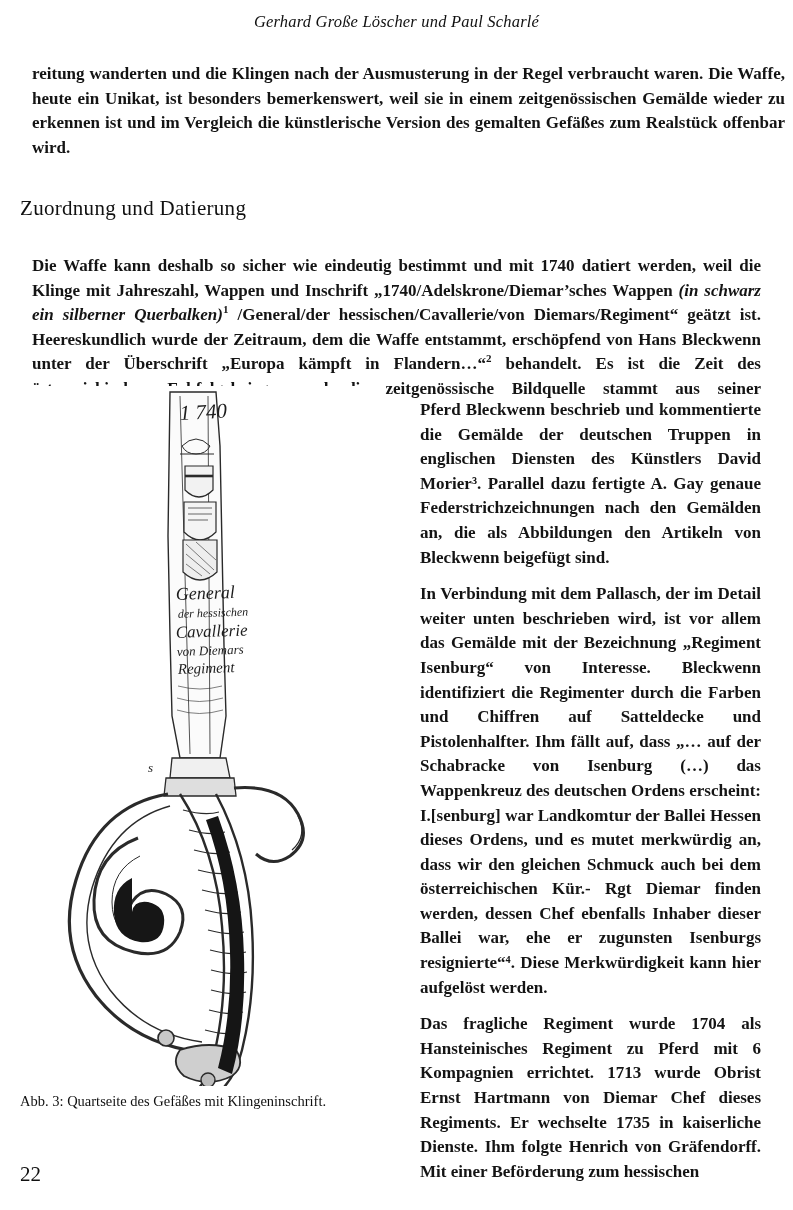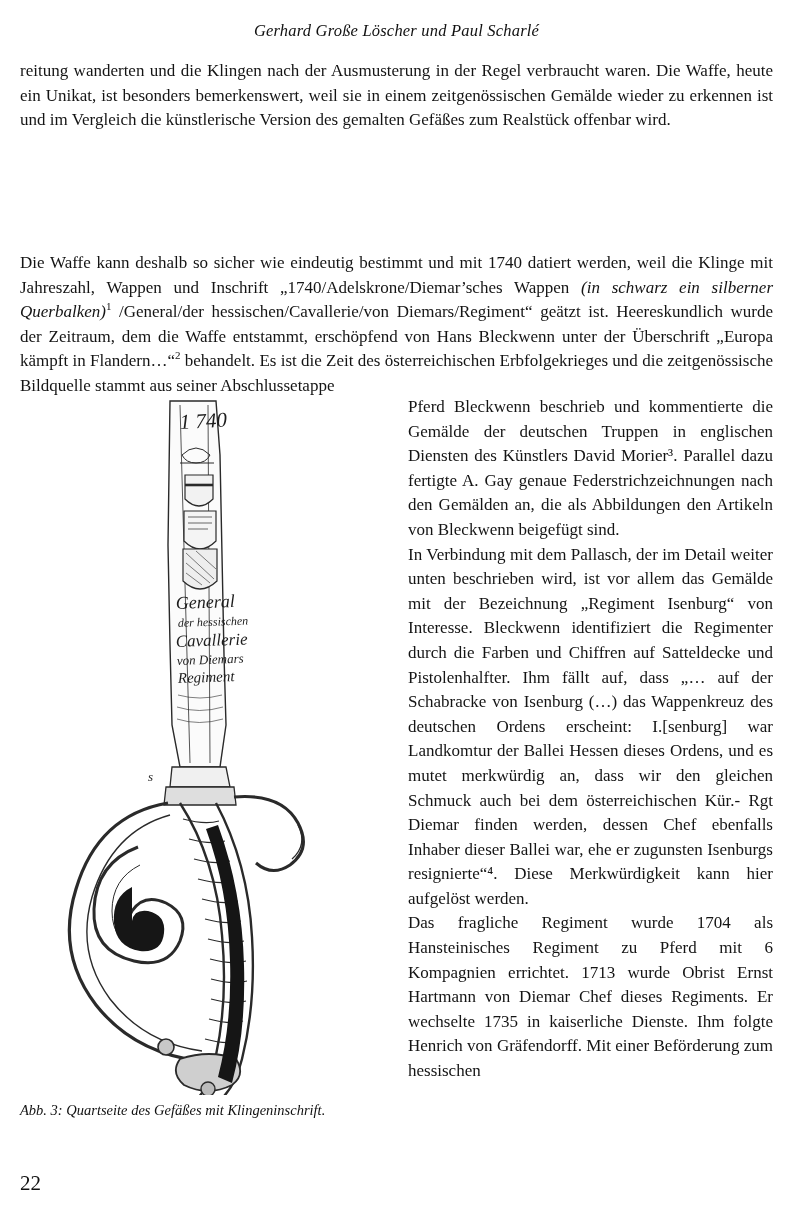--- a/index.html
+++ b/index.html
@@ -10,21 +10,21 @@
   body {
     width: 793px;
     height: 1210px;
     position: relative;
     font-family: "Liberation Serif", serif;
     color: #1a1a1a;
     overflow: hidden;
   }
   .page {
     position: absolute;
-    left: 0; top: 13px;
+    left: 0; top: 4px;
     width: 793px;
     height: 966px;
   }
   .running-head {
     position: absolute;
     left: 0;
     top: 8px;
     width: 793px;
     text-align: center;
     font-style: italic;
@@ -32,26 +32,27 @@
     letter-spacing: 0.2px;
     color: #111;
   }
   .content {
     position: absolute;
     left: 20px;
     top: 46px;
     width: 753px;
   }
   p {
-    margin: 0;
+    margin: 12px;
     font-size: 17px;
     line-height: 24.5px;
     text-align: justify;
     text-justify: inter-word;
     color: #141414;
+    font-weight: bold;
   }
   .intro-para {
     width: 753px;
   }
   h2.section-heading {
     margin: 0;
     position: absolute;
     left: 20px;
     top: 192px;
     font-size: 21px;
@@ -92,21 +93,20 @@
     position: relative;
     width: 352px;
     height: 700px;
     background: #ffffff;
   }
   .fig-caption {
     position: absolute;
     left: 0;
     top: 706px;
     width: 352px;
-    font-style: italic;
     font-size: 14.5px;
     line-height: 19px;
     color: #111;
   }
   .right-col {
     position: absolute;
     left: 388px;
     top: 0;
     width: 365px;
   }
@@ -132,20 +132,21 @@
 <body>
 
 <div class="page">
 
   <div class="running-head">Gerhard Große Löscher und Paul Scharlé</div>
 
   <div class="content">
     <p class="intro-para">reitung wanderten und die Klingen nach der Ausmusterung in der Regel verbraucht waren. Die Waffe, heute ein Unikat, ist besonders bemerkenswert, weil sie in einem zeitgenössischen Gemälde wieder zu erkennen ist und im Vergleich die künstlerische Version des gemalten Gefäßes zum Realstück offenbar wird.</p>
   </div>
 
+  <h2 class="section-heading">Zuordnung und Datierung</h2>
 
   <div class="body-block">
     <p><span>Die Waffe kann deshalb so sicher wie eindeutig bestimmt und mit 1740 datiert werden, weil die Klinge mit Jahreszahl, Wappen und Inschrift „1740/Adelskrone/Diemar’sches Wappen </span><span class="ital">(in schwarz ein silberner Querbalken)</span><sup>1</sup><span> /General/der hessischen/Cavallerie/von Diemars/Regiment“ geätzt ist. Heereskundlich wurde der Zeitraum, dem die Waffe entstammt, erschöpfend von Hans Bleckwenn unter der Überschrift „Europa kämpft in Flandern…“</span><sup>2</sup><span> behandelt. Es ist die Zeit des österreichischen Erbfolgekrieges und die zeitgenössische Bildquelle stammt aus seiner Abschlussetappe</span></p>
   </div>
 
   <div class="wrap-area">
 
     <div class="figure">
       <div class="figure-image">
         <svg class="engraving" width="352" height="700" viewBox="0 0 352 700" xmlns="http://www.w3.org/2000/svg">

